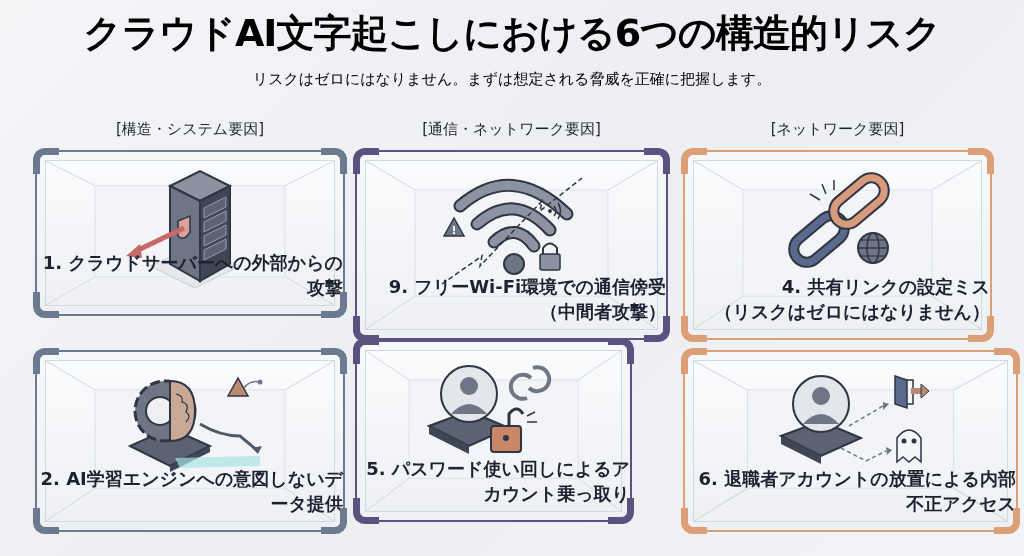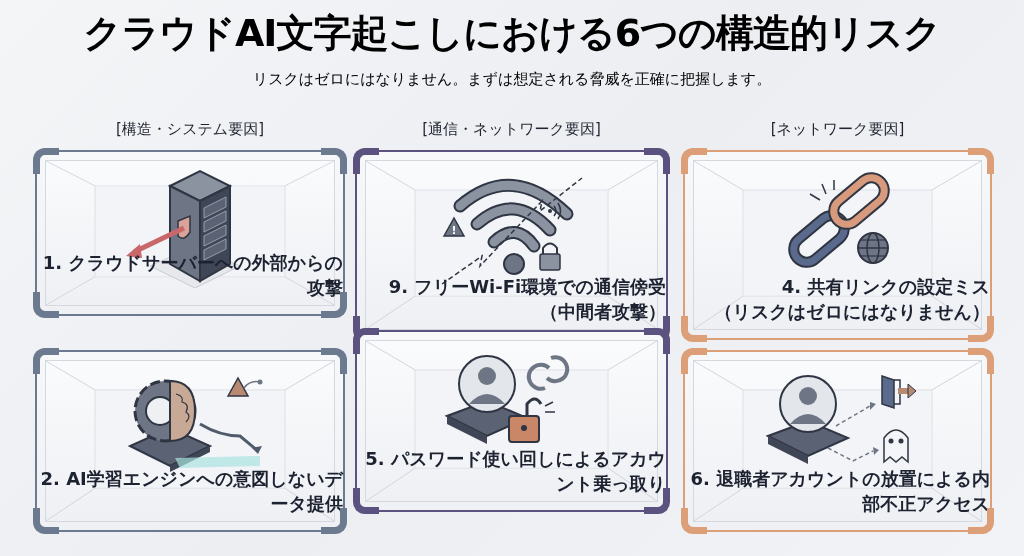--- a/index.html
+++ b/index.html
@@ -189,21 +189,21 @@
     <path d="M90,58 Q110,70 130,70 L148,85" fill="none" stroke="#4f5a6b" stroke-width="3"></path>
     <polygon points="148,88 152,80 142,82" fill="#4f5a6b"></polygon>
   </svg>
   <div class="label">2. AI学習エンジンへの意図しないデータ提供</div>
   <span class="corner tl"></span>
     <span class="corner tr"></span>
   <span class="corner bl"></span>
     <span class="corner br"></span>
 </div>
 
-<div class="card c-net" style="left:355px;top:330px;width:313px;height:182px;">
+<div class="card c-net" style="left:355px;top:340px;width:277px;height:182px;">
   <div class="inner">
     <svg class="persp" viewBox="0 0 297 166" preserveAspectRatio="none">
       <rect x="50" y="30" width="197" height="102" fill="#f3f4f7" stroke="#dde0e6"></rect>
       <line x1="0" y1="0" x2="50" y2="30" stroke="#d0d4db"></line>
         <line x1="297" y1="0" x2="247" y2="30" stroke="#d0d4db"></line>
       <line x1="0" y1="166" x2="50" y2="132" stroke="#d0d4db"></line>
         <line x1="297" y1="166" x2="247" y2="132" stroke="#d0d4db"></line>
     </svg>
   </div>
   <svg class="illus" width="150" height="115" viewBox="0 0 150 115">
@@ -220,21 +220,21 @@
     <line x1="108" y1="60" x2="116" y2="56" stroke="#2f3543" stroke-width="1.5"></line>
     <line x1="108" y1="66" x2="118" y2="66" stroke="#2f3543" stroke-width="1.5"></line>
   </svg>
   <div class="label">5. パスワード使い回しによるアカウント乗っ取り</div>
   <span class="corner tl"></span>
     <span class="corner tr"></span>
   <span class="corner bl"></span>
     <span class="corner br"></span>
 </div>
 
-<div class="card c-user" style="left:683px;top:350px;width:309px;height:182px;">
+<div class="card c-user" style="left:683px;top:350px;width:335px;height:182px;">
   <div class="inner">
     <svg class="persp" viewBox="0 0 293 166" preserveAspectRatio="none">
       <rect x="50" y="30" width="193" height="102" fill="#f3f4f7" stroke="#dde0e6"></rect>
       <line x1="0" y1="0" x2="50" y2="30" stroke="#d0d4db"></line>
         <line x1="293" y1="0" x2="243" y2="30" stroke="#d0d4db"></line>
       <line x1="0" y1="166" x2="50" y2="132" stroke="#d0d4db"></line>
         <line x1="293" y1="166" x2="243" y2="132" stroke="#d0d4db"></line>
     </svg>
   </div>
   <svg class="illus" width="160" height="115" viewBox="0 0 160 115">

